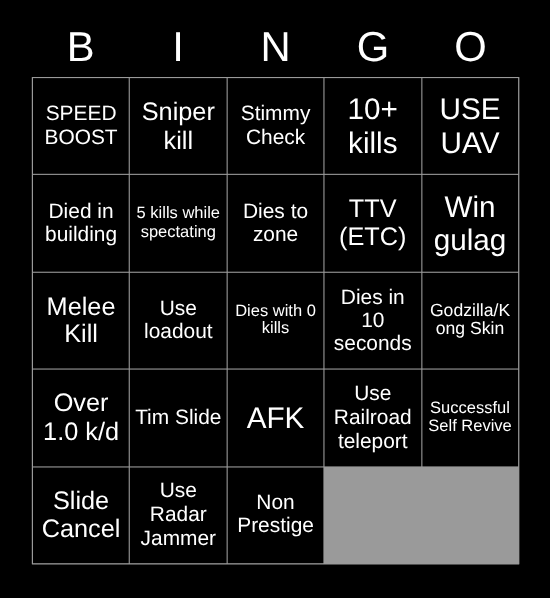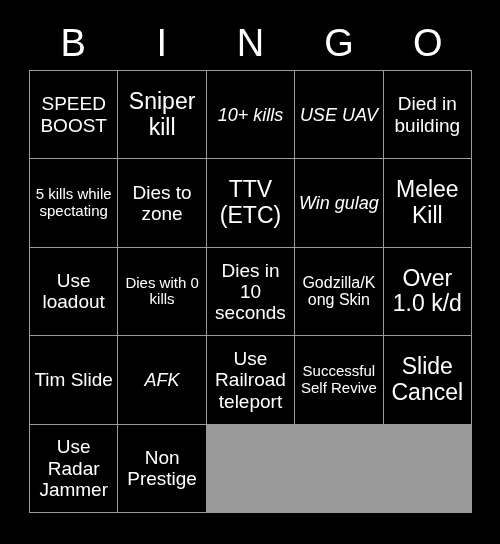--- a/index.html
+++ b/index.html
@@ -65,21 +65,21 @@
     box-sizing: border-box;
     overflow: hidden;
   }
   .cell-text {
     display: block;
     width: 100%;
     line-height: 1.12;
     color: #ffffff;
     word-wrap: break-word;
   }
-  .fs-xl { font-size: 18px; font-style: italic; }
+  .fs-xl { font-size: 27px; }
   .fs-lg { font-size: 23px; }
   .fs-md { font-size: 19px; }
   .fs-sm { font-size: 15px; }
   .fs-xs { font-size: 16px; }
 </style>
 </head>
 <body>
 
 <div id="bingo-card">
 
@@ -91,20 +91,23 @@
     <div class="header-letter">O</div>
   </div>
 
   <div id="grid">
 
     <div class="cell">
         <span class="cell-text fs-md">SPEED BOOST</span>
       </div>
     <div class="cell">
         <span class="cell-text fs-lg">Sniper kill</span>
+      </div>
+    <div class="cell">
+        <span class="cell-text fs-md">Stimmy Check</span>
       </div>
     <div class="cell">
         <span class="cell-text fs-xl">10+ kills</span>
       </div>
 
     <div class="cell">
         <span class="cell-text fs-xl">USE UAV</span>
       </div>
     <div class="cell">
         <span class="cell-text fs-md">Died in building</span>

